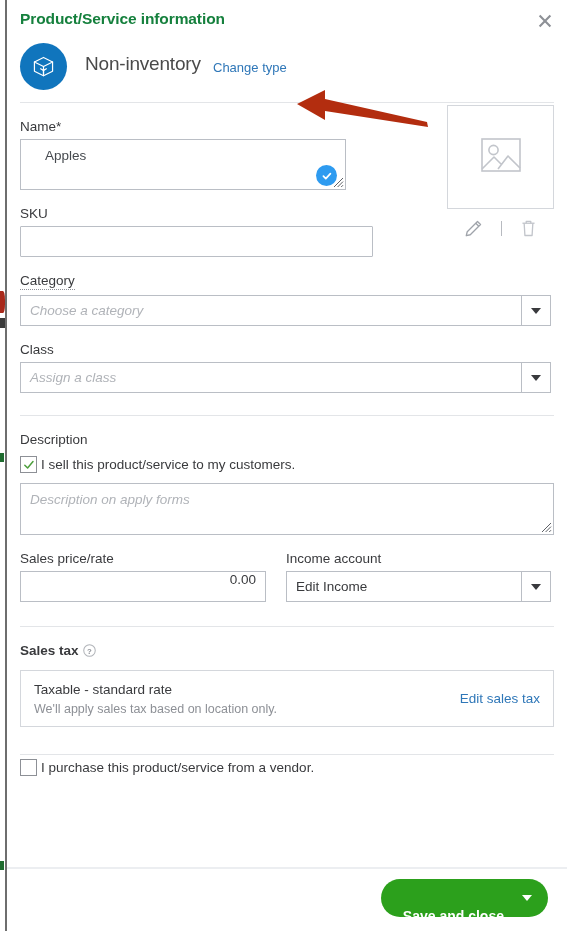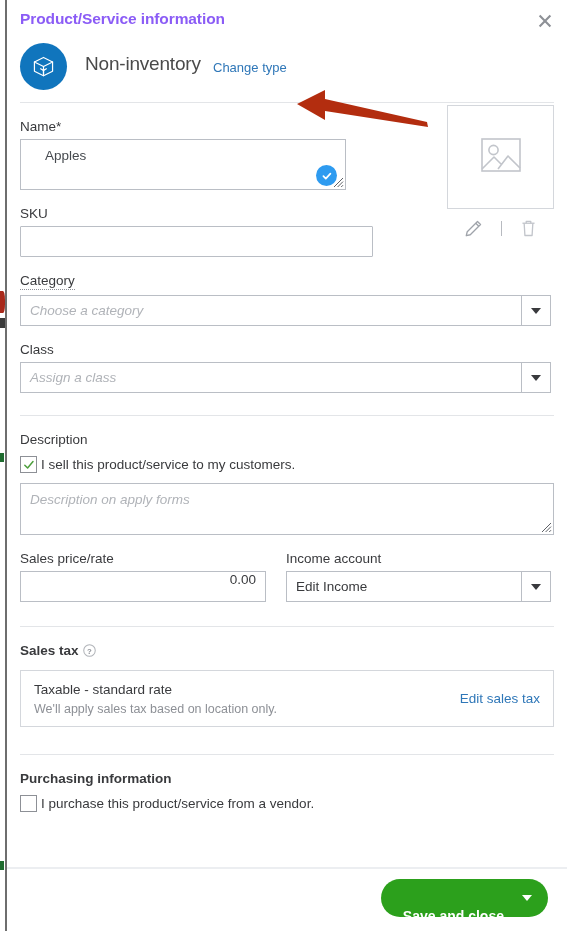--- a/index.html
+++ b/index.html
@@ -44,21 +44,21 @@
     position: absolute; left: 7px; top: 0; width: 560px; height: 931px;
     background: #ffffff;
   }
 
   
   .hdr {
     position: relative; height: 40px;
   }
   .hdr-title {
     position: absolute; left: 13px; top: 10px;
-    font-size: 15.5px; font-weight: bold; color: #8b5cf6;
+    font-size: 15.5px; font-weight: bold; color: #15803d;
     letter-spacing: -0.1px;
   }
   .close-btn {
     position: absolute; right: 12px; top: 11px;
     width: 20px; height: 20px; cursor: pointer;
     display: flex; align-items: center; justify-content: center;
   }
   .close-btn svg { display: block; }
 
   
@@ -403,21 +403,20 @@
       </div>
       <div class="tax-card">
         <div class="tax-title">Taxable - standard rate</div>
         <div class="tax-sub">We'll apply sales tax based on location only.</div>
         <div class="tax-edit">Edit sales tax</div>
       </div>
 
       <div class="divider" style="margin:27px 0 0 0;"></div>
 
       
-      <div class="flabel bold">Purchasing information</div>
       <div class="cbrow">
         <div class="cbox"></div>
         <div class="cbl">I purchase this product/service from a vendor.</div>
       </div>
 
     </div>
   </div>
 
   <div class="footer-sep"></div>
   <div class="footer">

